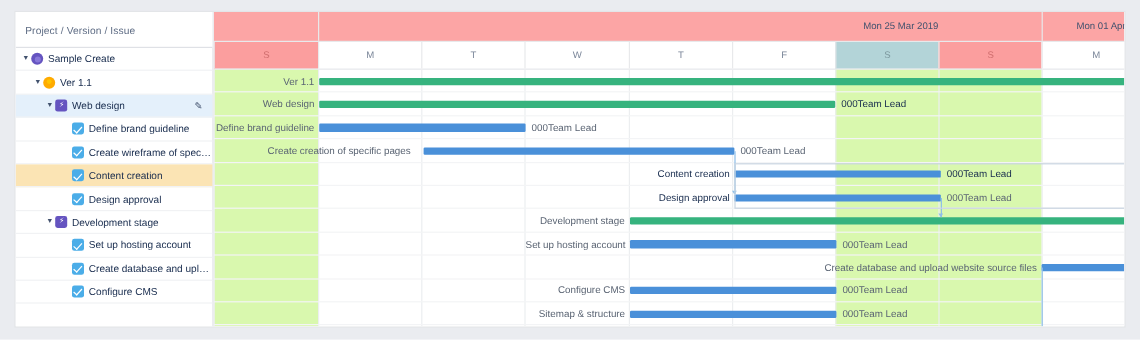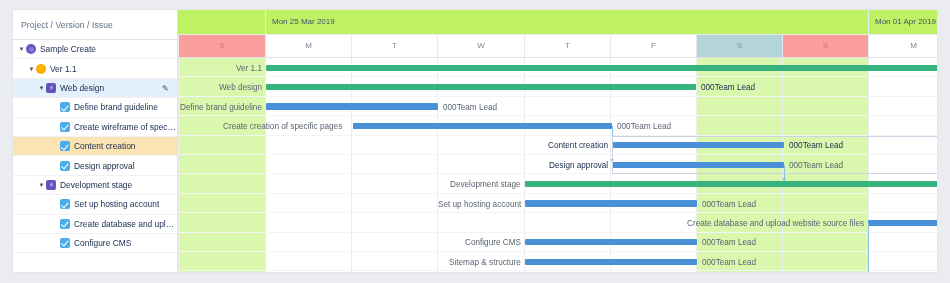--- a/index.html
+++ b/index.html
@@ -68,21 +68,21 @@
   .ind3{padding-left:24px;}
   .ind4{padding-left:38px;}
 
   
   .right{
     position:absolute;left:165px;top:0;right:0;height:262px;overflow:hidden;
     background:#fff;
   }
   .month-row{
     height:25px;box-sizing:border-box;position:relative;
-    border-bottom:1px solid #e8e9eb;background:#bef264;
+    border-bottom:1px solid #e8e9eb;background:#fca5a5;text-align:right;
   }
   .month-cell{
     position:absolute;top:0;height:24px;line-height:24px;
     font-size:8px;color:#42526e;padding-left:6px;box-sizing:border-box;
     border-left:1px solid #e8e9eb;white-space:nowrap;
   }
   .day-row{
     height:23px;box-sizing:border-box;position:relative;
     border-bottom:1px solid #dfe1e6;
   }

